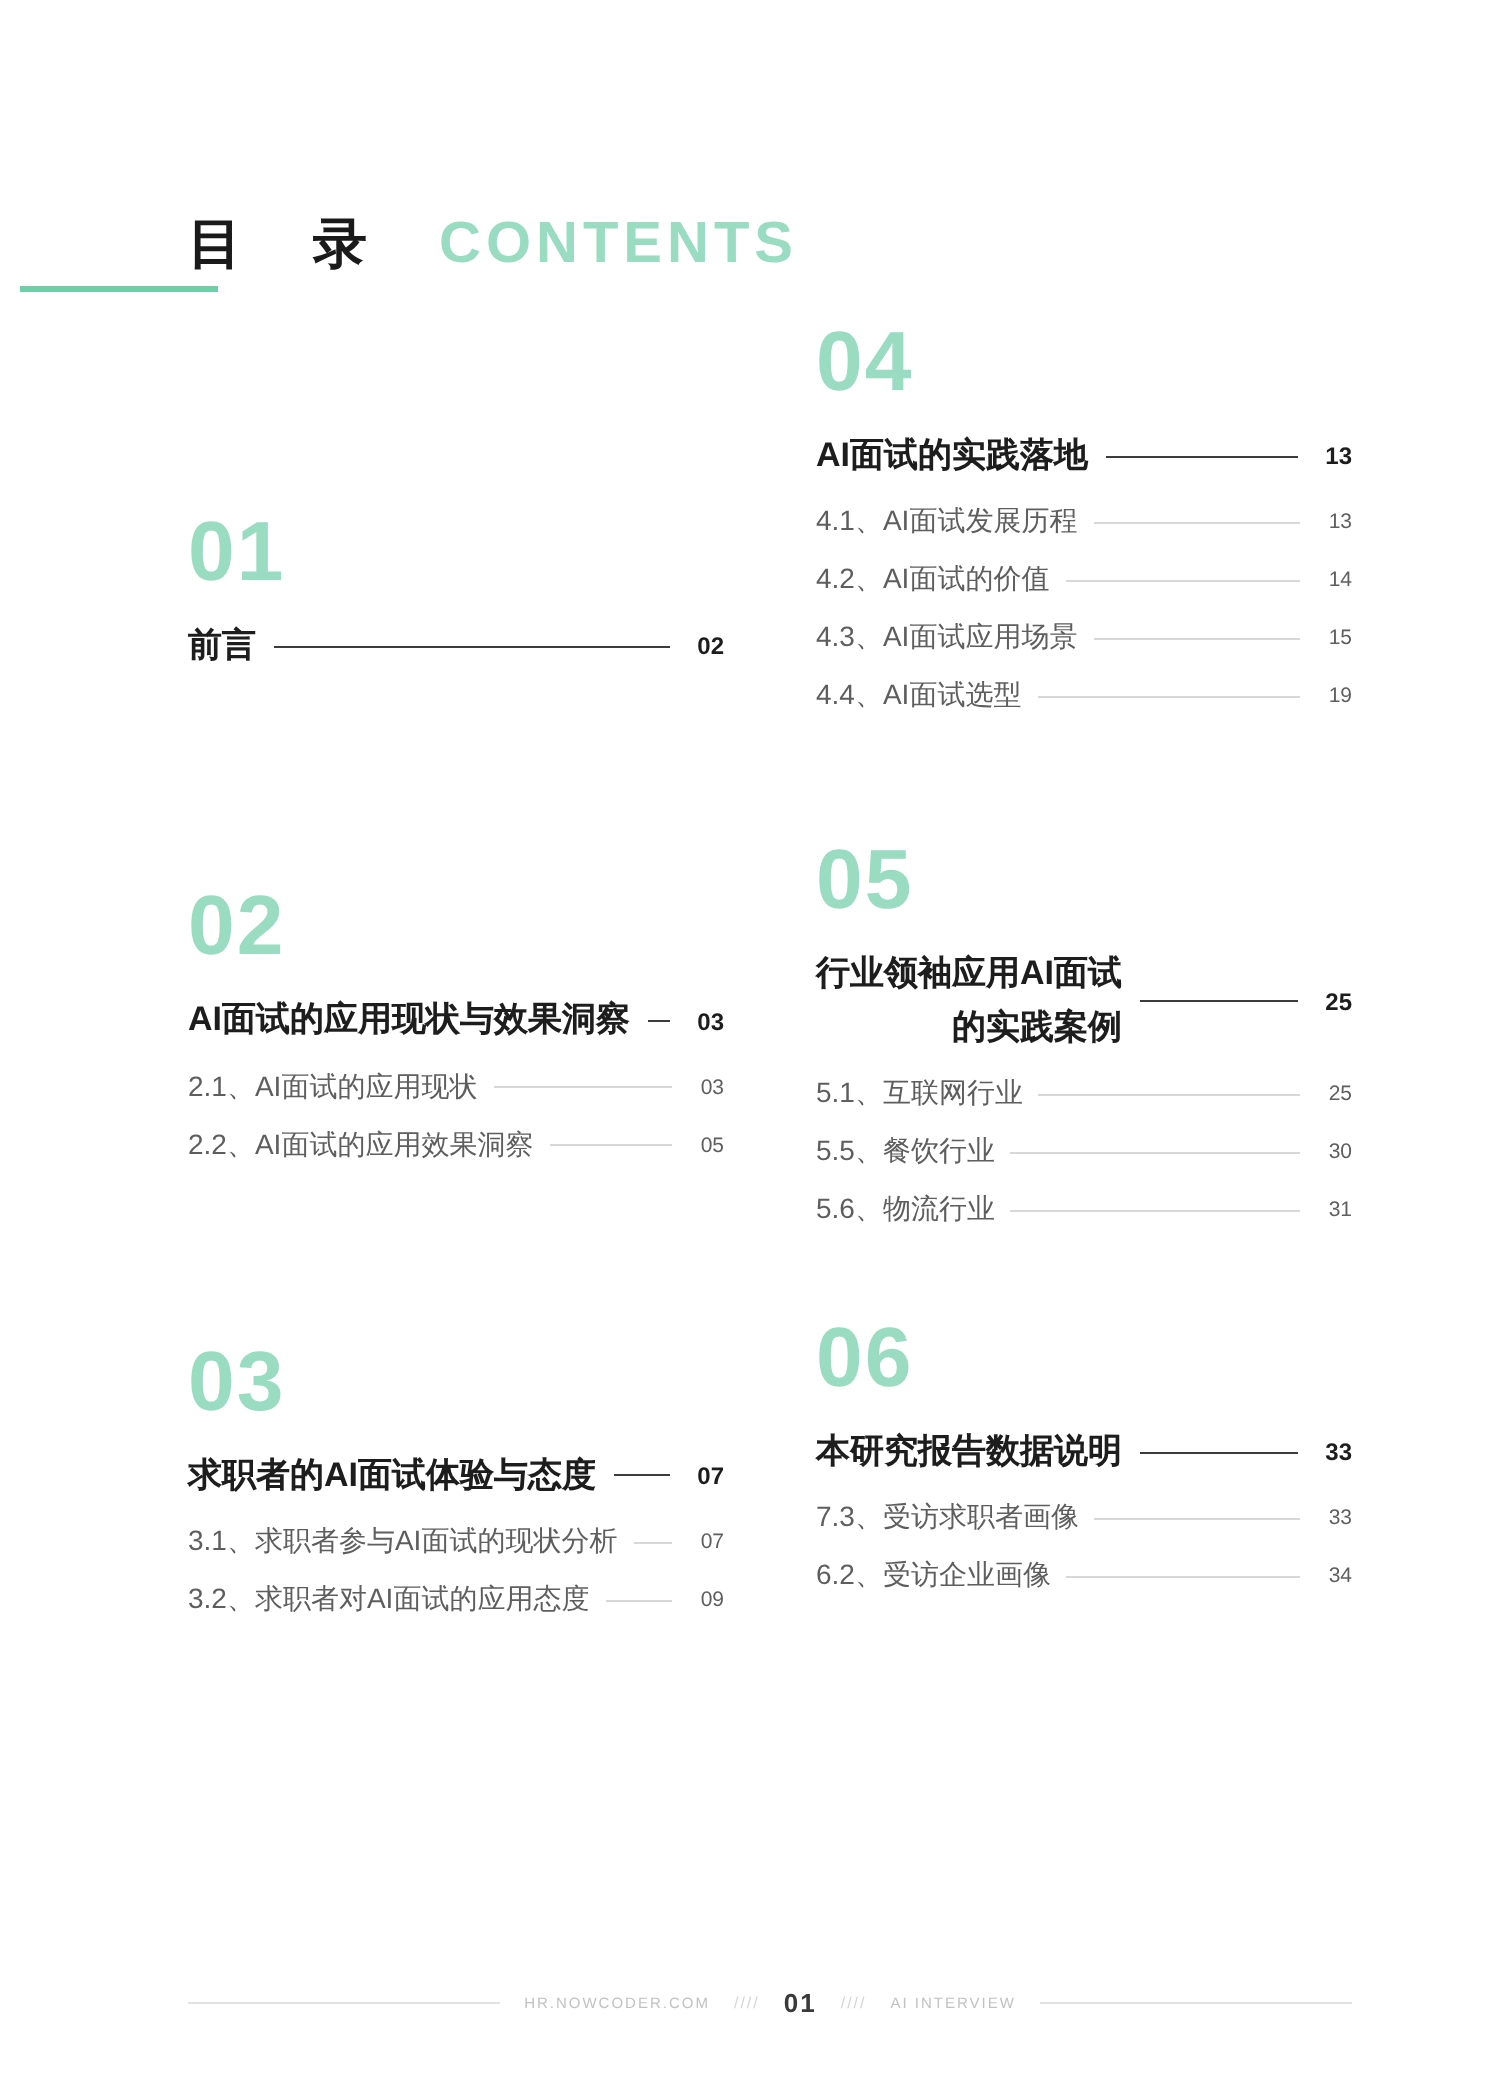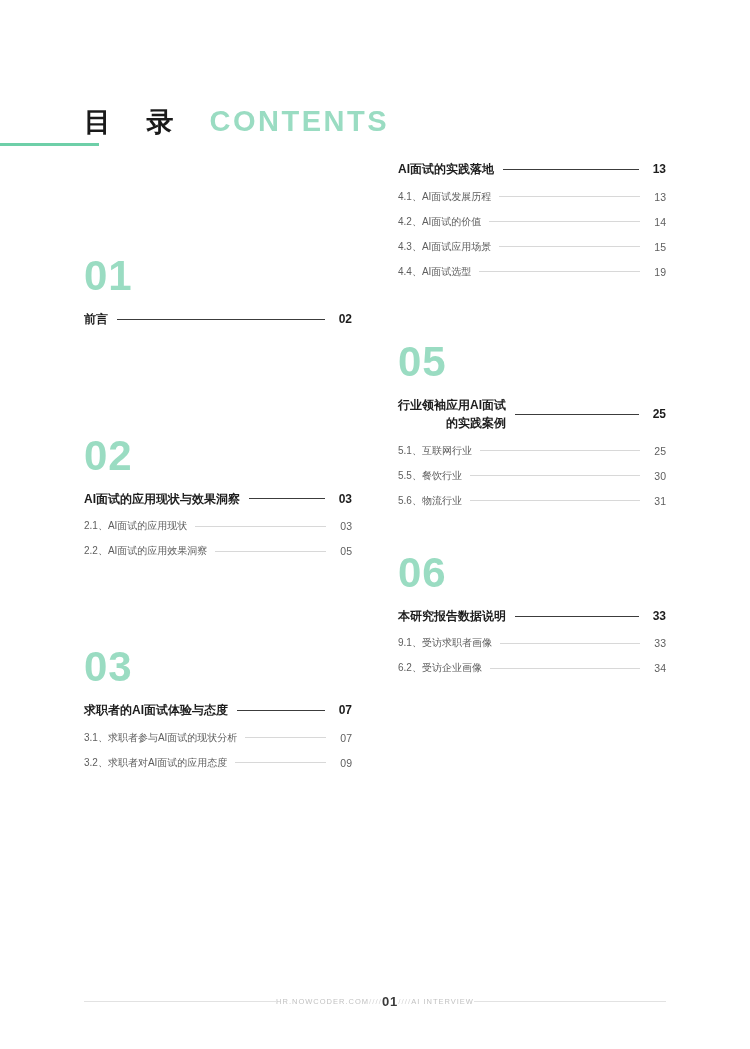--- a/index.html
+++ b/index.html
@@ -8,20 +8,21 @@
     height: 1049px;
     background: #ffffff;
     font-family: "Liberation Sans", sans-serif;
     overflow: hidden;
   }
   .page {
     position: relative;
     width: 652px;
     height: 1049px;
     background: #ffffff;
+    margin-left: 10px;
   }
 
   
   .header {
     position: absolute;
     left: 84px;
     top: 104px;
     display: flex;
     align-items: baseline;
   }
@@ -68,21 +69,21 @@
     margin-bottom: 13px;
   }
 
   
   .entry {
     display: flex;
     align-items: center;
     margin-bottom: 10px;
   }
   .entry-title {
-    font-size: 12px;
+    font-size: 17px;
     font-weight: bold;
     color: #1d1d1d;
     white-space: nowrap;
     line-height: 1.55;
   }
   .entry-title.two-line { white-space: normal; text-align: right; }
   .entry-rule {
     flex: 1 1 auto;
     height: 1px;
     background: #3c3c3c;
@@ -98,21 +99,21 @@
     flex: 0 0 auto;
   }
 
   
   .sub {
     display: flex;
     align-items: center;
     margin-top: 11px;
   }
   .sub-title {
-    font-size: 10px;
+    font-size: 14px;
     color: #5e5e5e;
     white-space: nowrap;
   }
   .sub-rule {
     flex: 1 1 auto;
     height: 1px;
     background: #d8d8d8;
     margin: 0 8px;
     min-width: 10px;
   }
@@ -131,20 +132,21 @@
 
   
   .footer {
     position: absolute;
     left: 84px;
     top: 994px;
     width: 582px;
     display: flex;
     align-items: center;
     justify-content: center;
+    gap: 12px;
   }
   .footer-line {
     flex: 1 1 auto;
     height: 1px;
     background: #e2e2e2;
   }
   .footer-text {
     font-size: 7.5px;
     color: #c2c2c2;
     letter-spacing: 1px;
@@ -223,20 +225,21 @@
         <span class="sub-title">3.2、求职者对AI面试的应用态度</span>
         <span class="sub-rule"></span>
         <span class="sub-page">09</span>
       </div>
     </div>
   </div>
 
   <div class="col col-right">
 
     <div class="block">
+      <div class="num">04</div>
       <div class="entry">
         <span class="entry-title">AI面试的实践落地</span>
         <span class="entry-rule"></span>
         <span class="entry-page">13</span>
       </div>
       <div class="sub">
         <span class="sub-title">4.1、AI面试发展历程</span>
         <span class="sub-rule"></span>
         <span class="sub-page">13</span>
       </div>
@@ -287,21 +290,21 @@
     <div class="spacer-r2"></div>
 
     <div class="block">
       <div class="num">06</div>
       <div class="entry">
         <span class="entry-title">本研究报告数据说明</span>
         <span class="entry-rule"></span>
         <span class="entry-page">33</span>
       </div>
       <div class="sub">
-        <span class="sub-title">9.1、受访求职者画像</span>
+        <span class="sub-title">7.3、受访求职者画像</span>
         <span class="sub-rule"></span>
         <span class="sub-page">33</span>
       </div>
       <div class="sub">
         <span class="sub-title">6.2、受访企业画像</span>
         <span class="sub-rule"></span>
         <span class="sub-page">34</span>
       </div>
     </div>
   </div>

